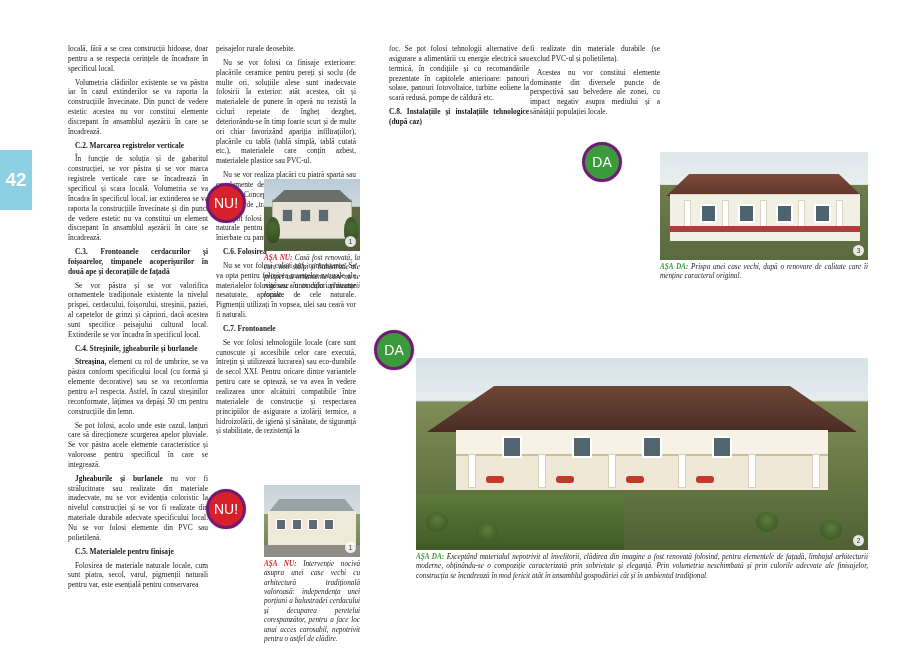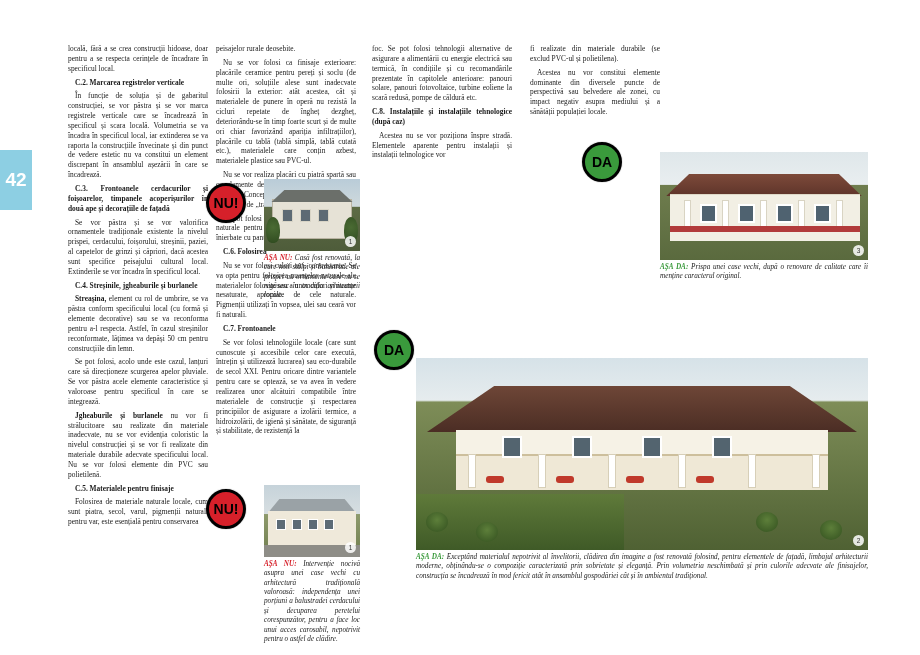--- a/index.html
+++ b/index.html
@@ -20,43 +20,43 @@
     background:#8dcfe3;color:#ffffff;
     display:flex;align-items:center;justify-content:center;
     font-family:"Liberation Sans", sans-serif;
     font-size:19px;font-weight:bold;
   }
 
   
   .col{position:absolute;top:44px;width:140px;font-size:7.4px;line-height:1.33;text-align:justify;}
   #col1{left:52px;margin-left:16px;}
   #col2{left:216px;}
-  #col3{left:372px;}
+  #col3{left:389px;}
   #col4{left:530px;width:130px;}
 
   .col p{margin:0 0 4px 0;text-indent:7px;}
   .col p.noindent{text-indent:0;}
   .head{font-weight:bold;text-indent:7px;margin:0 0 2px 0;text-align:justify;}
   .head.center{text-indent:0;}
   .lead{font-weight:bold;}
 
   
   .imgbox{position:absolute;}
   .photo{position:relative;overflow:hidden;border:0;}
   .photo .num{
     position:absolute;right:4px;bottom:4px;width:11px;height:11px;border-radius:50%;
     background:rgba(255,255,255,.85);color:#333;font-size:6.5px;
     font-family:"Liberation Sans", sans-serif;
     display:flex;align-items:center;justify-content:center;
   }
   .badge{
     position:absolute;width:34px;height:34px;border-radius:50%;
-    border:3px solid #000000;
+    border:3px solid #701a75;
     font-family:"Liberation Sans", sans-serif;
-    font-weight:bold;font-size:14px;color:#000000;
+    font-weight:normal;font-size:14px;color:#ffffff;
     display:flex;align-items:center;justify-content:center;
     box-shadow:0 0 0 1px rgba(0,0,0,.08);
     z-index:5;
   }
   .badge.nu{background:#d6202a;}
   .badge.da{background:#3a9a3c;}
   .caption{
     font-size:7.2px;line-height:1.3;text-align:justify;font-style:italic;
     margin-top:3px;
   }
@@ -99,20 +99,21 @@
 </style>
 </head>
 <body>
 
 <div class="page">
 
   <div class="page-tab">42</div>
 
   <div class="col" id="col1">
     <p class="noindent">locală, fără a se crea construcții hidoase, doar pentru a se respecta cerințele de încadrare în specificul local.</p>
+    <p>Volumetria clădirilor existente se va păstra iar în cazul extinderilor se va raporta la construcțiile învecinate. Din punct de vedere estetic acestea nu vor constitui elemente discrepant în ansamblul așezării în care se încadrează.</p>
     <p class="head">C.2. Marcarea registrelor verticale</p>
     <p>În funcție de soluția și de gabaritul construcției, se vor păstra și se vor marca registrele verticale care se încadrează în specificul și scara locală. Volumetria se va încadra în specificul local, iar extinderea se va raporta la construcțiile învecinate și din punct de vedere estetic nu va constitui un element discrepant în ansamblul așezării în care se încadrează.</p>
     <p class="head">C.3. Frontoanele cerdacurilor și foișoarelor, timpanele acoperișurilor în două ape și decorațiile de fațadă</p>
     <p>Se vor păstra și se vor valorifica ornamentele tradiționale existente la nivelul prispei, cerdacului, foișorului, streșinii, paziei, al capetelor de grinzi și căpriori, dacă acestea sunt specifice peisajului cultural local. Extinderile se vor încadra în specificul local.</p>
     <p class="head">C.4. Streșinile, jgheaburile și burlanele</p>
     <p><span class="lead">Streașina,</span><span> element cu rol de umbrire, se va păstra conform specificului local (cu formă și elemente decorative) sau se va reconforma pentru a-l respecta. Astfel, în cazul streșinilor reconformate, lățimea va depăși 50 cm pentru construcțiile din lemn.</span></p>
     <p>Se pot folosi, acolo unde este cazul, lanțuri care să direcționeze scurgerea apelor pluviale. Se vor păstra acele elemente caracteristice și valoroase pentru specificul în care se integrează.</p>
     <p><span class="lead">Jgheaburile și burlanele</span><span> nu vor fi strălucitoare sau realizate din materiale inadecvate, nu se vor evidenția coloristic la nivelul construcției și se vor fi realizate din materiale durabile adecvate specificului local. Nu se vor folosi elemente din PVC sau polietilenă.</span></p>
     <p class="head">C.5. Materialele pentru finisaje</p>
     <p>Folosirea de materiale naturale locale, cum sunt piatra, secol, varul, pigmenții naturali pentru var, este esențială pentru conservarea</p>
@@ -125,21 +126,20 @@
     <p>Se pot folosi soluții și alcătuiri constructive naturale pentru pereți vegetali și acoperișuri înierbate cu panta patã sau accentuată.</p>
     <p class="head">C.6. Folosirea</p>
     <p>Nu se vor folosi culori tari, contrastante. Se va opta pentru folosirea nuanțelor naturale ale materialelor folosite sau a unor culori și nuanțe nesaturate, apropiate de cele naturale. Pigmenții utilizați în vopsea, ulei sau ceară vor fi naturali.</p>
     <p class="head">C.7. Frontoanele</p>
     <p>Se vor folosi tehnologiile locale (care sunt cunoscute și accesibile celor care execută, întrețin și utilizează lucrarea) sau eco-durabile de secol XXI. Pentru oricare dintre variantele pentru care se optează, se va avea în vedere realizarea unor alcătuiri compatibile între materialele de construcție și respectarea principiilor de asigurare a izolării termice, a hidroizolării, de igienă și sănătate, de siguranță și stabilitate, de rezistență la</p>
   </div>
 
   <div class="col" id="col3">
     <p class="noindent">foc. Se pot folosi tehnologii alternative de asigurare a alimentării cu energie electrică sau termică, în condițiile și cu recomandările prezentate în capitolele anterioare: panouri solare, panouri fotovoltaice, turbine eoliene la scară redusă, pompe de căldură etc.</p>
     <p class="head center">C.8. Instalațiile și instalațiile tehnologice (după caz)</p>
-    <p>Acestea nu se vor poziționa înspre stradă. Elementele aparente pentru instalații și instalații tehnologice vor</p>
   </div>
 
   <div class="col" id="col4">
     <p class="noindent">fi realizate din materiale durabile (se exclud PVC-ul și polietilena).</p>
     <p>Acestea nu vor constitui elemente dominante din diversele puncte de perspectivă sau belvedere ale zonei, cu impact negativ asupra mediului și a sănătății populației locale.</p>
   </div>
 
   <div class="imgbox" style="left:264px;top:179px;width:96px;">
     <div class="badge nu" style="left:-58px;top:4px;">NU!</div>
     <div class="photo p1">

